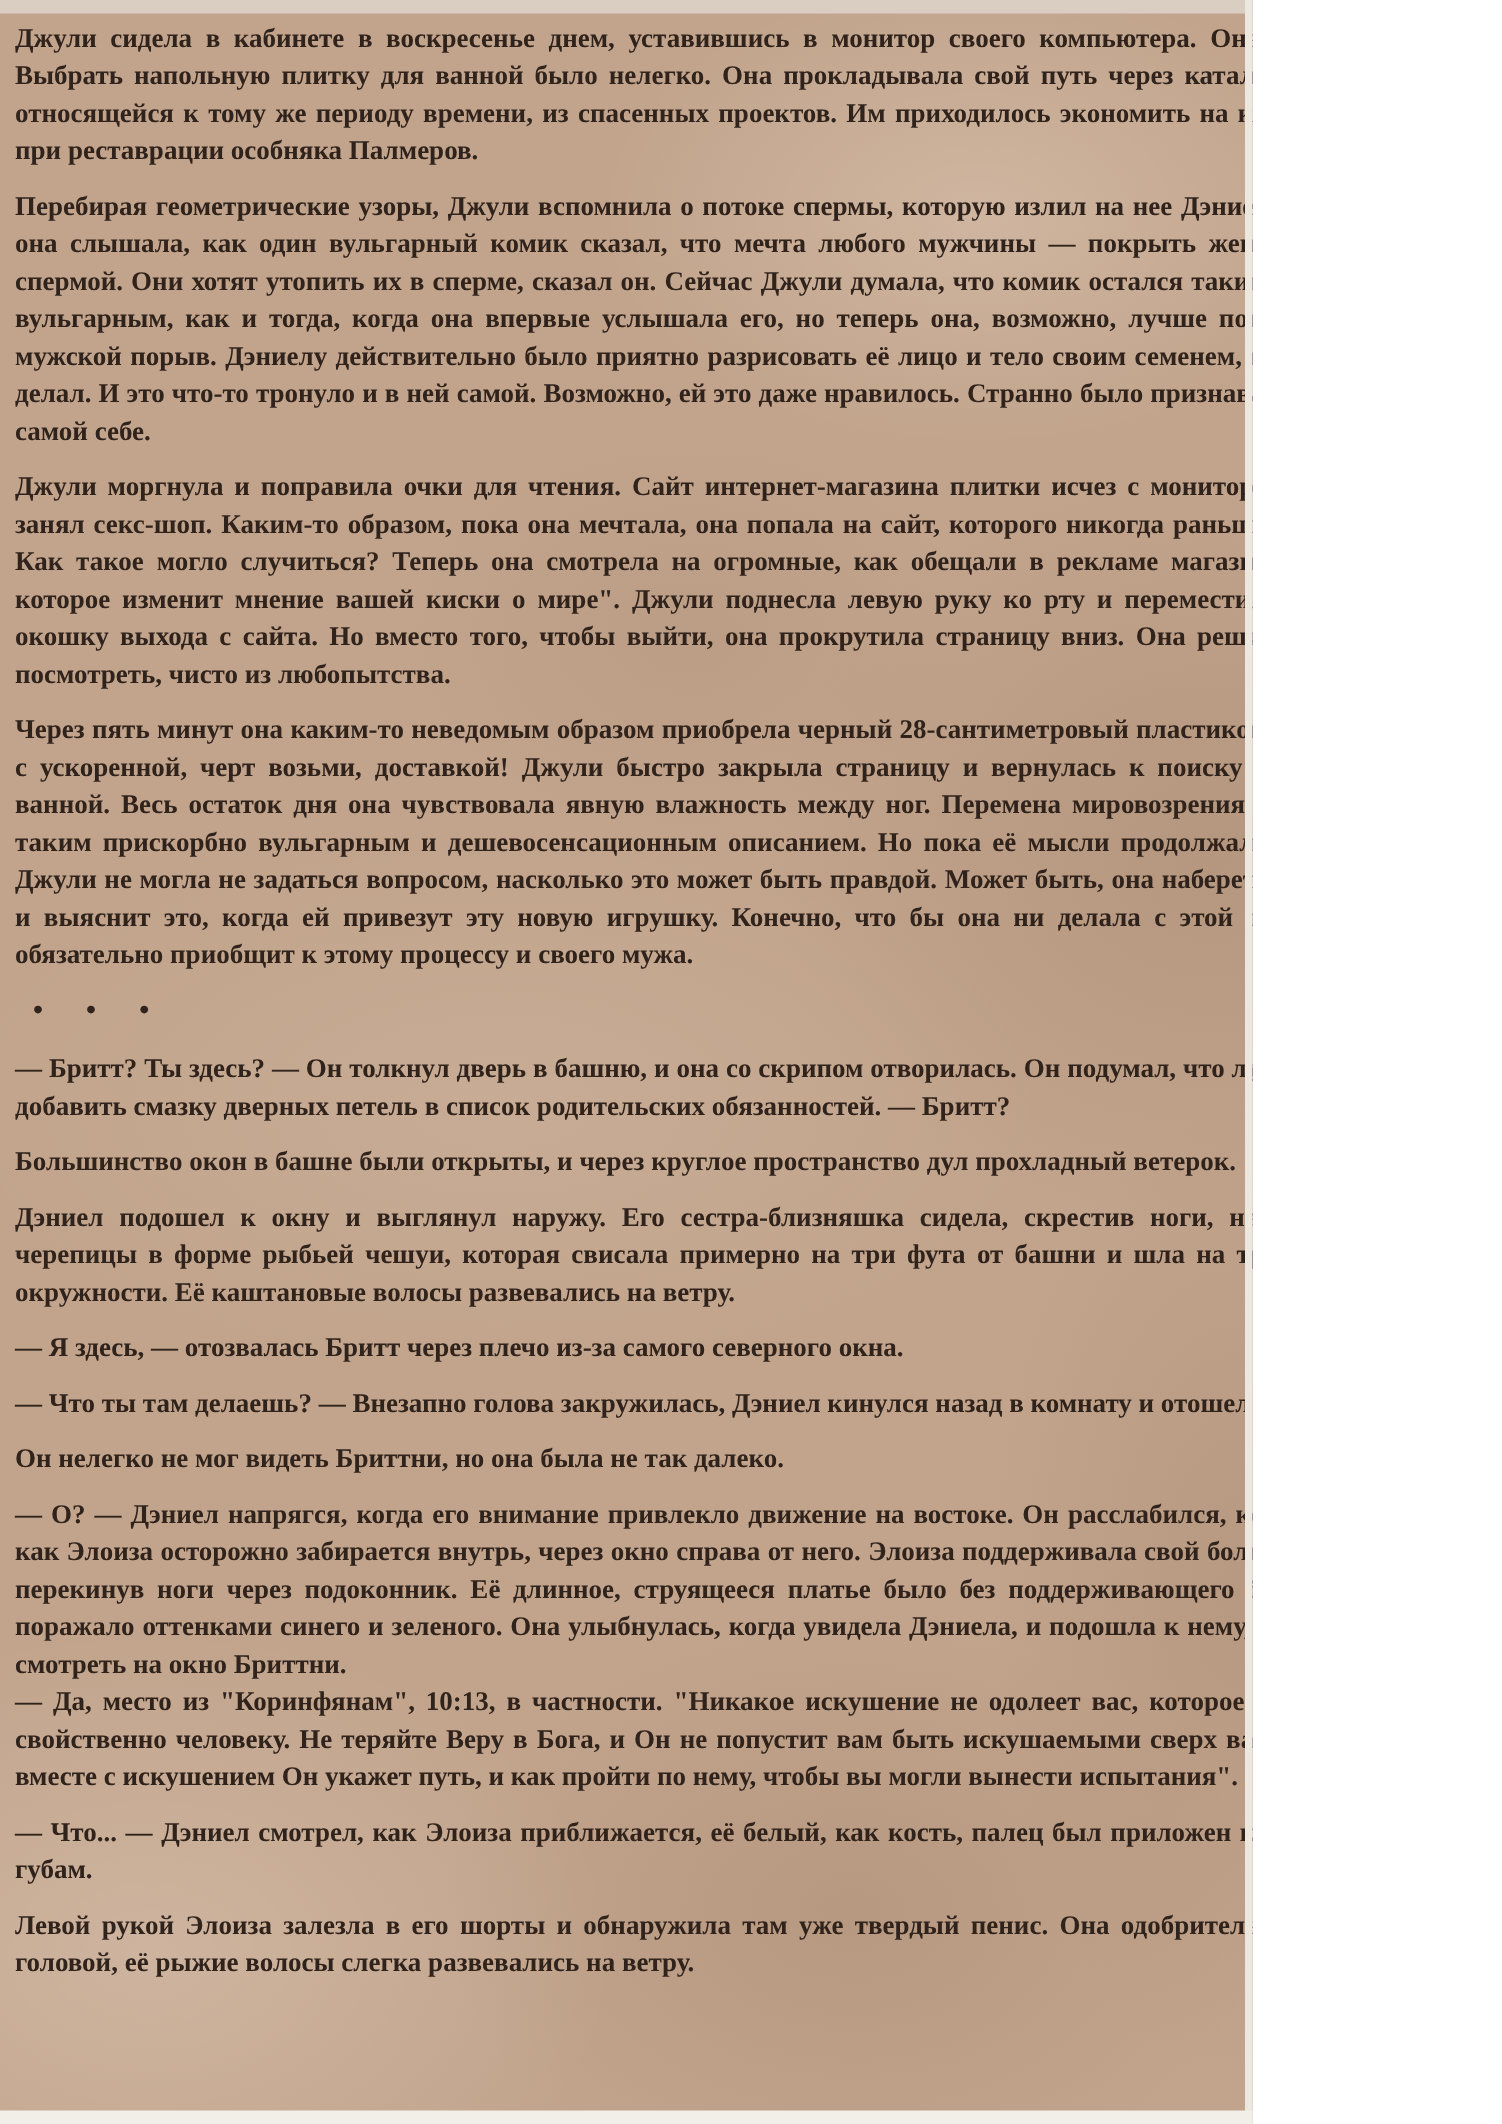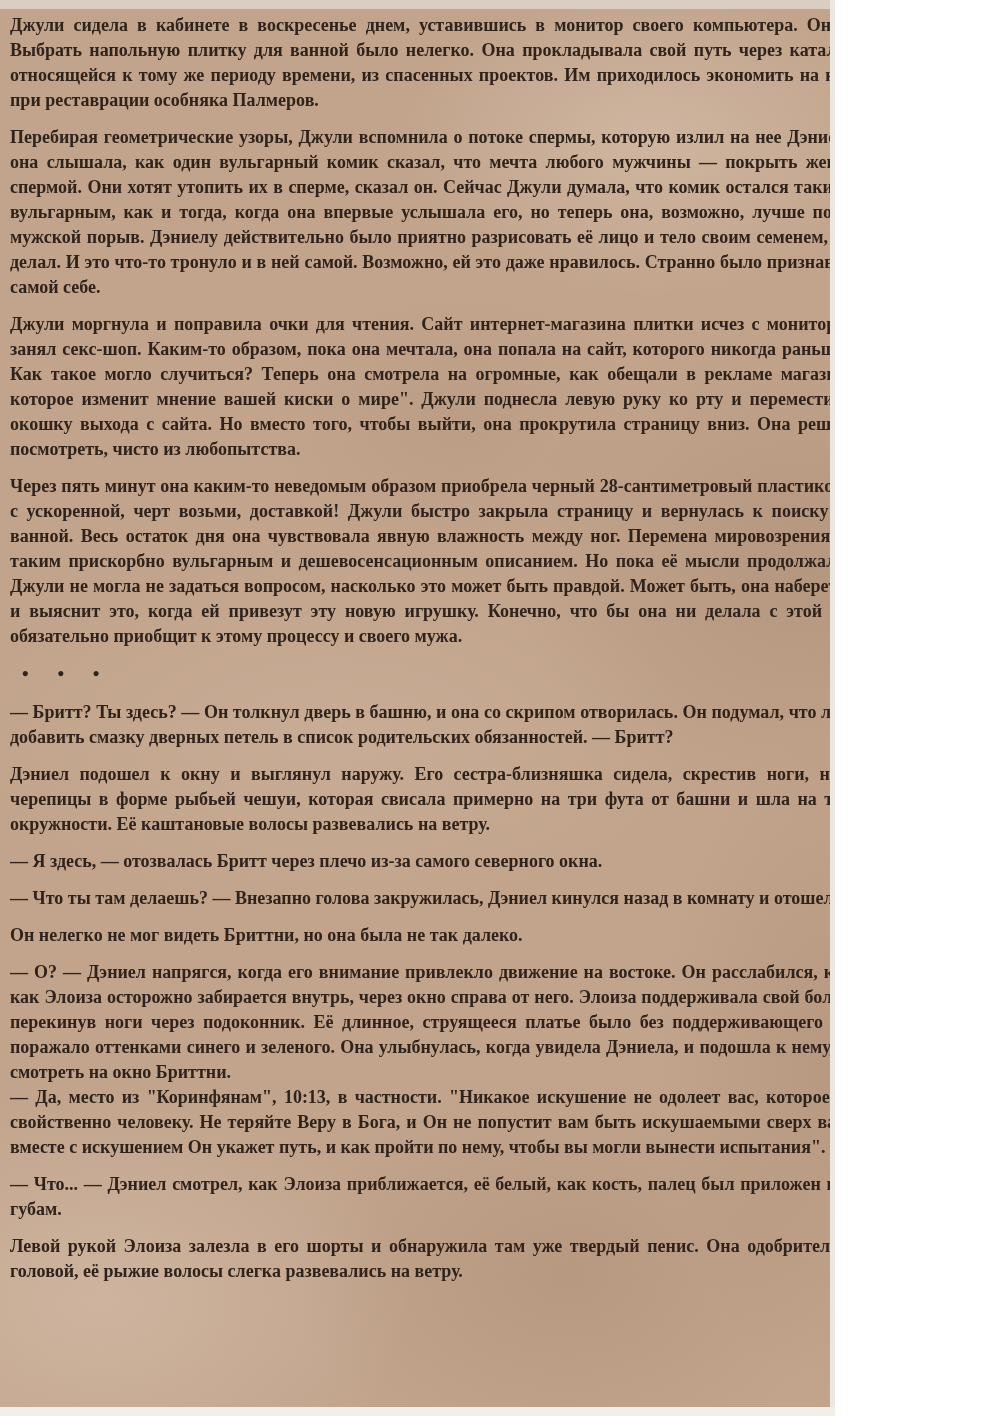--- a/index.html
+++ b/index.html
@@ -68,20 +68,21 @@
 
 <div class="page">
 
   <div class="text-block">
     <p> Джули сидела в кабинете в воскресенье днем, уставившись в монитор своего компьютера. Она вздохнула. Выбрать напольную плитку для ванной было нелегко. Она прокладывала свой путь через каталогу плитки, относящейся к тому же периоду времени, из спасенных проектов. Им приходилось экономить на каждом шагу при реставрации особняка Палмеров.</p>
     <p>Перебирая геометрические узоры, Джули вспомнила о потоке спермы, которую излил на нее Дэниел. Однажды она слышала, как один вульгарный комик сказал, что мечта любого мужчины — покрыть женщину своей спермой. Они хотят утопить их в сперме, сказал он. Сейчас Джули думала, что комик остался таким же ужасно вульгарным, как и тогда, когда она впервые услышала его, но теперь она, возможно, лучше понимала этот мужской порыв. Дэниелу действительно было приятно разрисовать её лицо и тело своим семенем, как он это и делал. И это что-то тронуло и в ней самой. Возможно, ей это даже нравилось. Странно было признаваться в этом самой себе.</p>
     <p>Джули моргнула и поправила очки для чтения. Сайт интернет-магазина плитки исчез с монитора, его место занял секс-шоп. Каким-то образом, пока она мечтала, она попала на сайт, которого никогда раньше не видела. Как такое могло случиться? Теперь она смотрела на огромные, как обещали в рекламе магазине: "Дилдо, которое изменит мнение вашей киски о мире". Джули поднесла левую руку ко рту и переместила курсор к окошку выхода с сайта. Но вместо того, чтобы выйти, она прокрутила страницу вниз. Она решила немного посмотреть, чисто из любопытства.</p>
     <p><span>Через пять минут она каким-то неведомым образом приобрела черный 28-сантиметровый пластиковый фаллос, с ускоренной, </span><span class="italic">черт возьми</span><span>, доставкой! Джули быстро закрыла страницу и вернулась к поиску плитки для ванной. Весь остаток дня она чувствовала явную влажность между ног. Перемена мировозрения кисок была таким прискорбно вульгарным и дешевосенсационным описанием. Но пока её мысли продолжали блуждать, Джули не могла не задаться вопросом, насколько это может быть правдой. Может быть, она наберется смелости и выяснит это, когда ей привезут эту новую игрушку. Конечно, что бы она ни делала с этой штукой, она обязательно приобщит к этому процессу и своего мужа.</span></p>
     <p class="separator">• • •</p>
     <p>— Бритт? Ты здесь? — Он толкнул дверь в башню, и она со скрипом отворилась. Он подумал, что лучше бы ему добавить смазку дверных петель в список родительских обязанностей. — Бритт?</p>
+    <p>Большинство окон в башне были открыты, и через круглое пространство дул прохладный ветерок.</p>
     <p>Дэниел подошел к окну и выглянул наружу. Его сестра-близняшка сидела, скрестив ноги, на крыше из черепицы в форме рыбьей чешуи, которая свисала примерно на три фута от башни и шла на три четверти окружности. Её каштановые волосы развевались на ветру.</p>
     <p>— Я здесь, — отозвалась Бритт через плечо из-за самого северного окна.</p>
     <p>— Что ты там делаешь? — Внезапно голова закружилась, Дэниел кинулся назад в комнату и отошел от окна.</p>
     <p>Он нелегко не мог видеть Бриттни, но она была не так далеко.</p>
     <p class="joined">— О? — Дэниел напрягся, когда его внимание привлекло движение на востоке. Он расслабился, когда увидел, как Элоиза осторожно забирается внутрь, через окно справа от него. Элоиза поддерживала свой большой живот, перекинув ноги через подоконник. Её длинное, струящееся платье было без поддерживающего бюстье. Оно поражало оттенками синего и зеленого. Она улыбнулась, когда увидела Дэниела, и подошла к нему, стараясь не смотреть на окно Бриттни.</p>
     <p>— Да, место из "Коринфянам", 10:13, в частности. "Никакое искушение не одолеет вас, которое не было бы свойственно человеку. Не теряйте Веру в Бога, и Он не попустит вам быть искушаемыми сверх ваших сил, но вместе с искушением Он укажет путь, и как пройти по нему, чтобы вы могли вынести испытания".</p>
     <p>— Что... — Дэниел смотрел, как Элоиза приближается, её белый, как кость, палец был приложен к её розовым губам.</p>
     <p>Левой рукой Элоиза залезла в его шорты и обнаружила там уже твердый пенис. Она одобрительно кивнула головой, её рыжие волосы слегка развевались на ветру.</p>
 
   </div>

